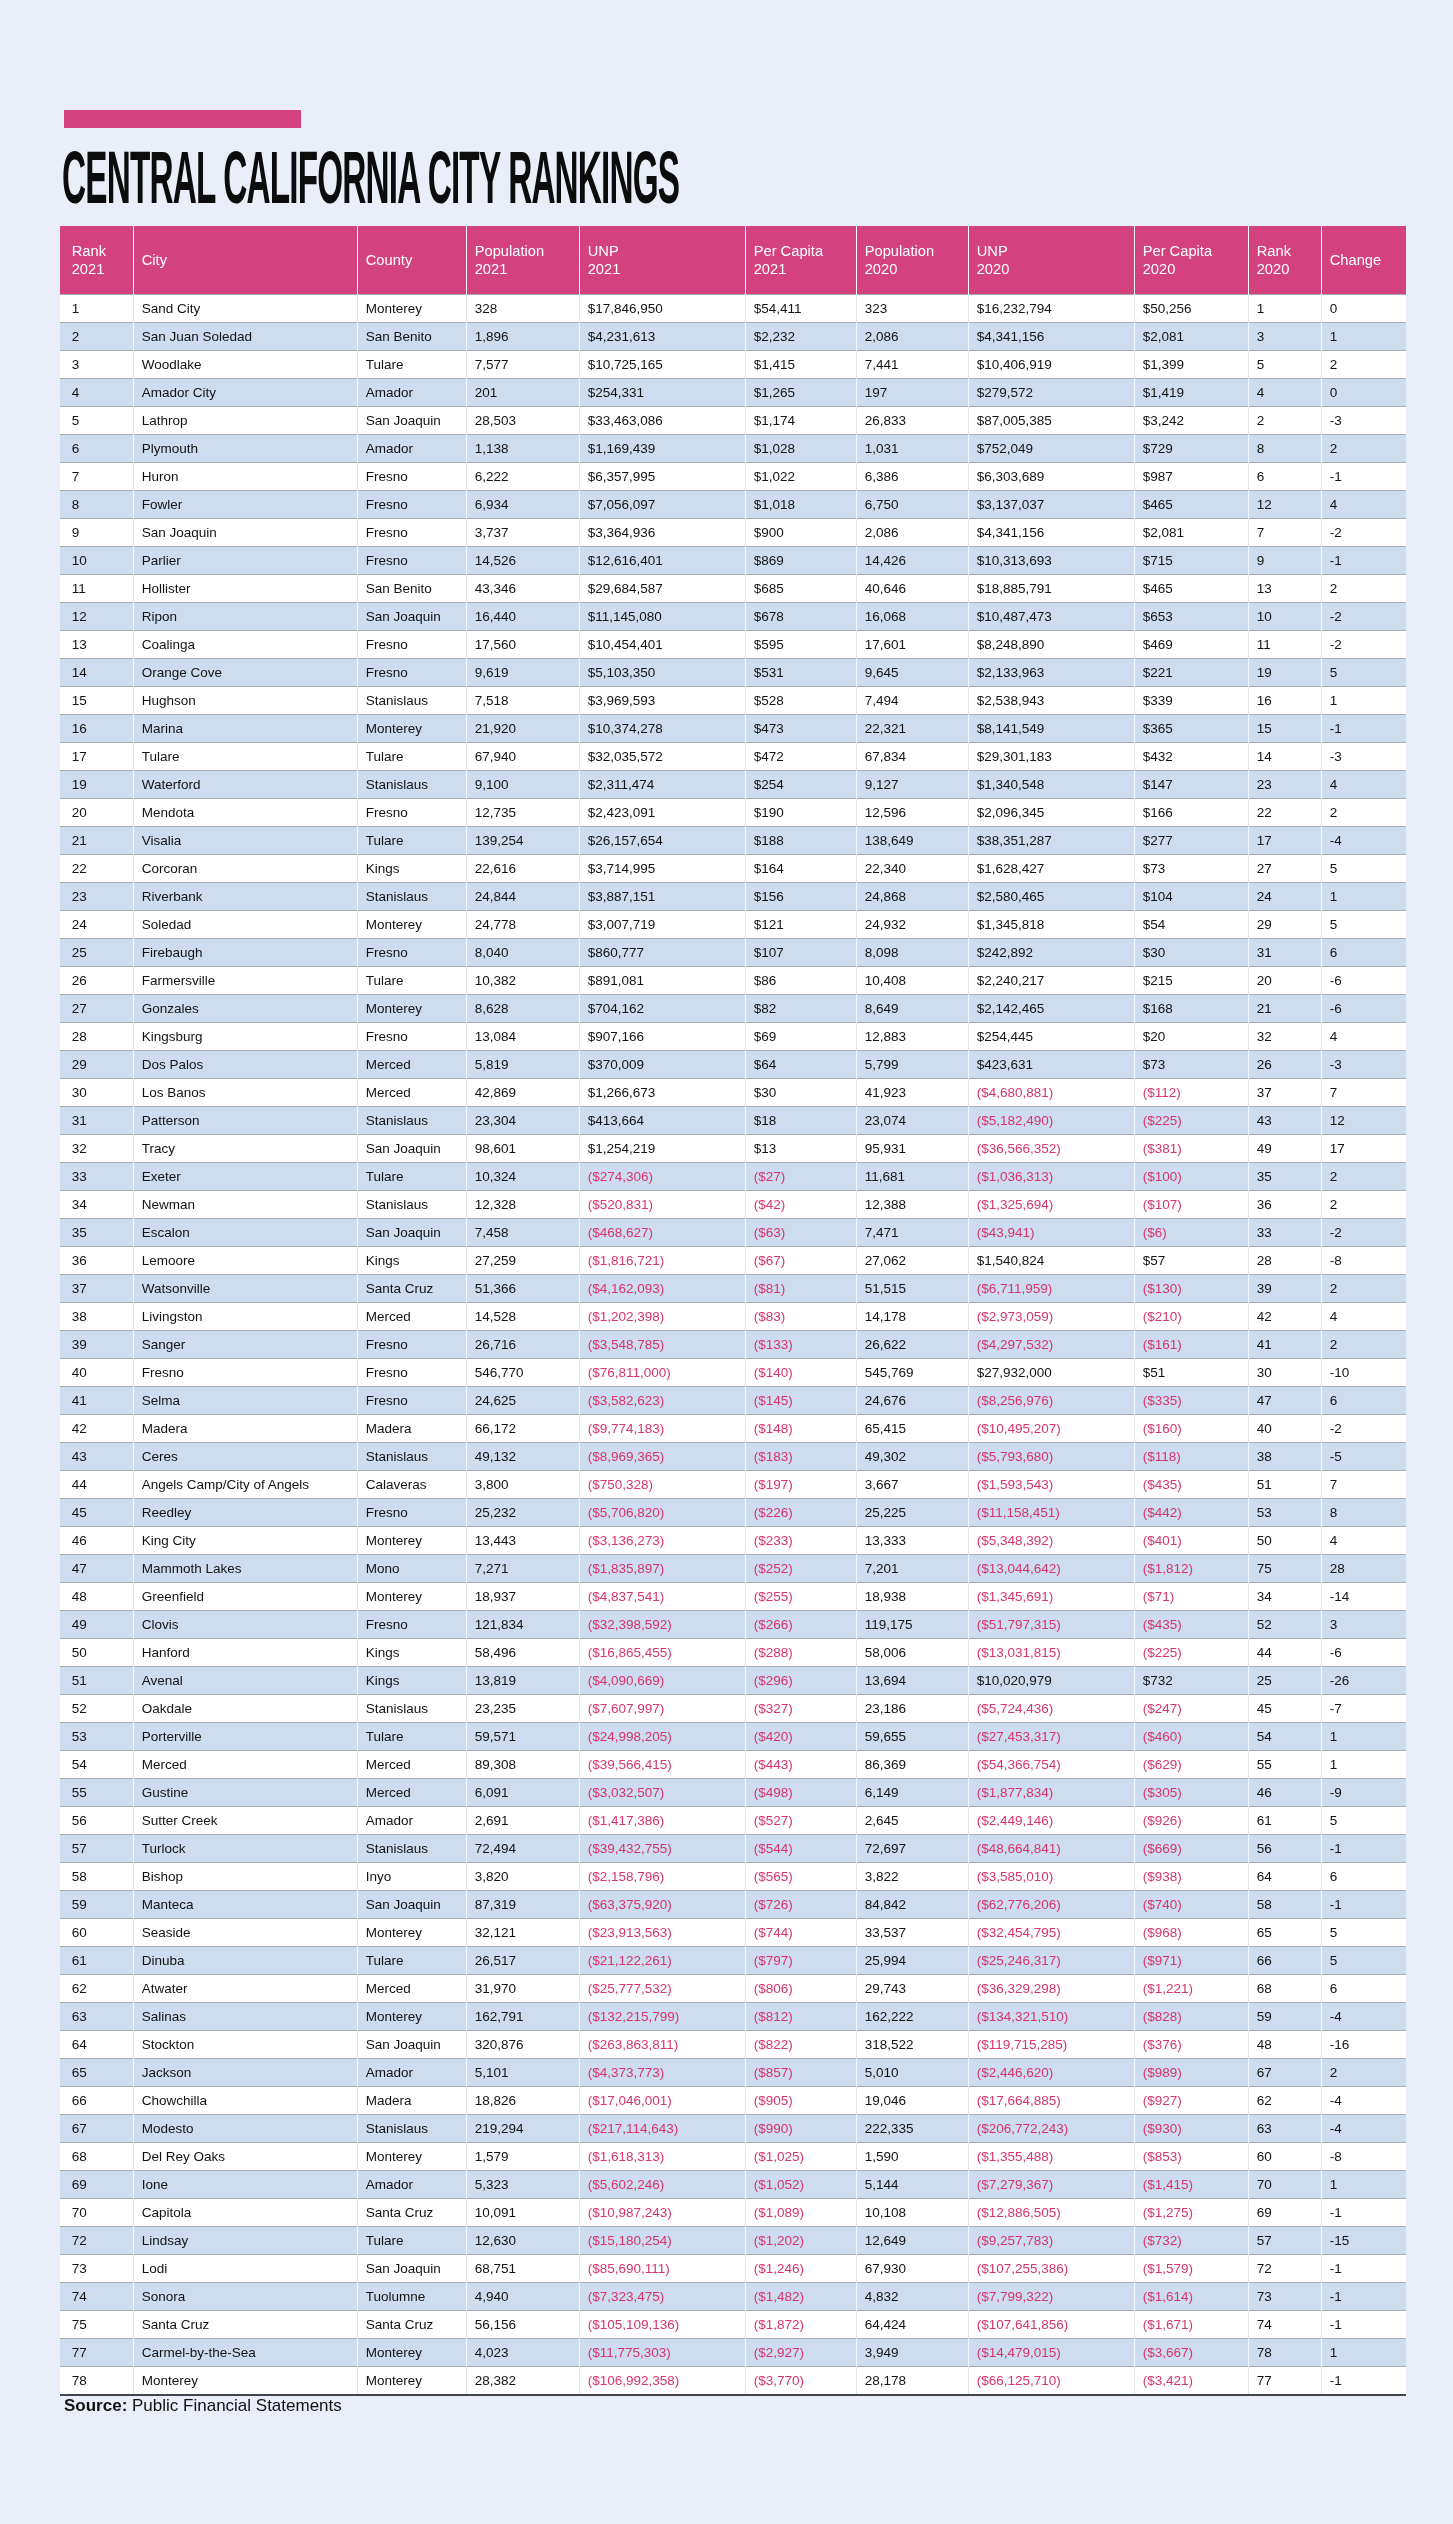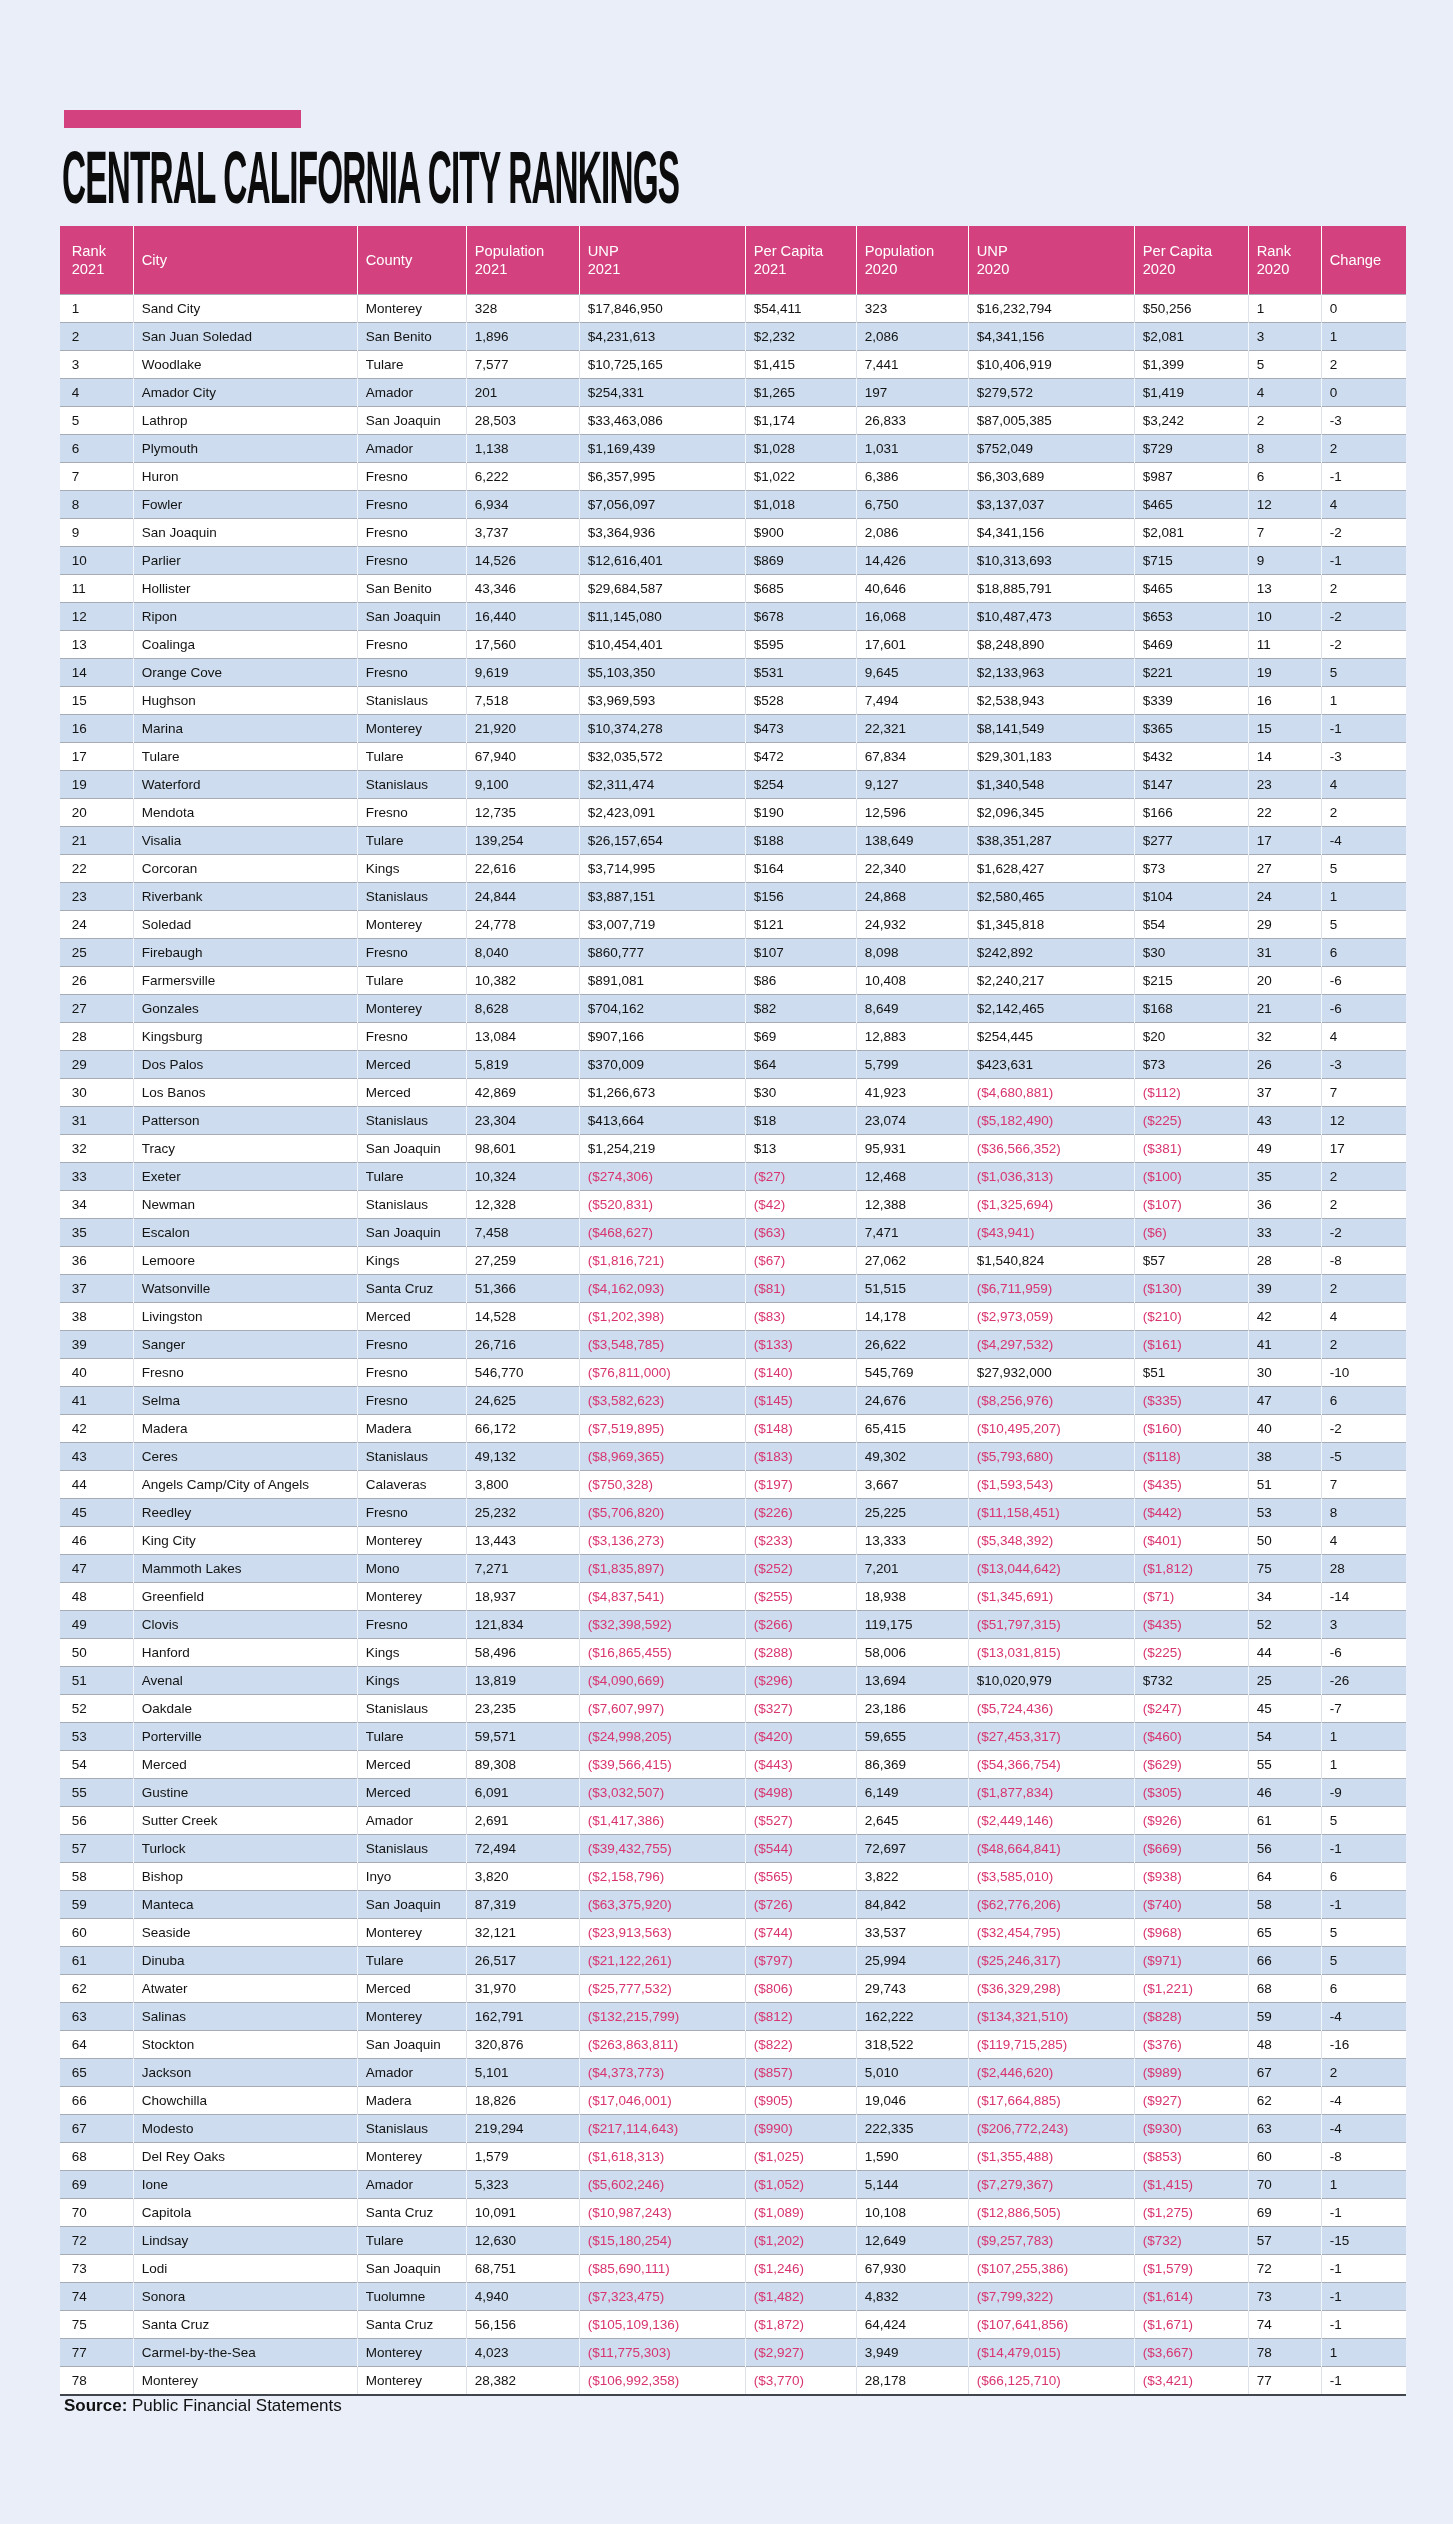--- a/index.html
+++ b/index.html
@@ -535,21 +535,21 @@
         <td>49</td>
         <td>17</td>
       </tr>
       <tr>
         <td>33</td>
         <td>Exeter</td>
         <td>Tulare</td>
         <td>10,324</td>
         <td class="neg">($274,306)</td>
         <td class="neg">($27)</td>
-        <td>12,468</td>
+        <td>11,681</td>
         <td class="neg">($1,036,313)</td>
         <td class="neg">($100)</td>
         <td>35</td>
         <td>2</td>
       </tr>
       <tr>
         <td>34</td>
         <td>Newman</td>
         <td>Stanislaus</td>
         <td>12,328</td>
@@ -650,21 +650,21 @@
         <td class="neg">($8,256,976)</td>
         <td class="neg">($335)</td>
         <td>47</td>
         <td>6</td>
       </tr>
       <tr>
         <td>42</td>
         <td>Madera</td>
         <td>Madera</td>
         <td>66,172</td>
-        <td class="neg">($7,519,895)</td>
+        <td class="neg">($9,774,183)</td>
         <td class="neg">($148)</td>
         <td>65,415</td>
         <td class="neg">($10,495,207)</td>
         <td class="neg">($160)</td>
         <td>40</td>
         <td>-2</td>
       </tr>
       <tr>
         <td>43</td>
         <td>Ceres</td>

